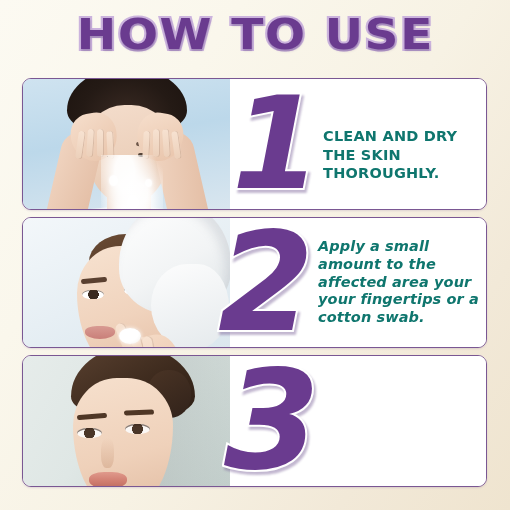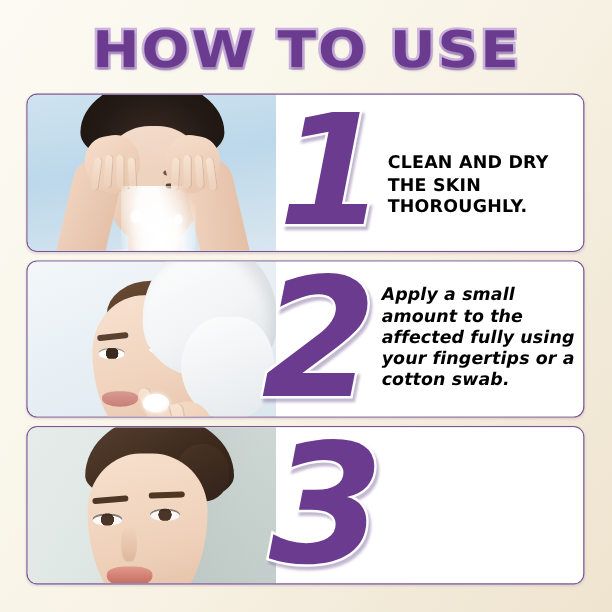--- a/index.html
+++ b/index.html
@@ -19,21 +19,21 @@
         #f2e9d8 80%,
         #efe4cf 100%);
     position:relative;
   }
 
   
   .title-wrap {
     position:absolute;
     top:14px; left:0; right:0;
     height:56px;
-    display:flex; align-items:center; justify-content:center;
+    display:flex; justify-content:center;
   }
   .title {
     font-family:"DejaVu Sans", sans-serif;
     font-weight:bold;
     font-size:42px;
     letter-spacing:1.5px;
     color:#6a3b8f;
     line-height:1;
     -webkit-text-stroke:4px #cbb3dd;
     paint-order:stroke fill;
@@ -283,21 +283,21 @@
     paint-order:stroke fill;
     filter:drop-shadow(2px 3px 1px rgba(120,95,150,.45));
     user-select:none;
   }
   .num-1 { font-size:128px; margin-left:-2px; margin-right:2px; }
   .num-2 { font-size:138px; margin-left:-16px; margin-right:4px; }
   .num-3 { font-size:138px; margin-left:-10px; margin-right:4px; }
 
   .step-text {
     font-family:"DejaVu Sans", sans-serif;
-    color:#000000;
+    color:#0f766e;
   }
   .step-text.caps {
     font-weight:bold;
     font-size:14.5px;
     line-height:1.28;
     letter-spacing:.2px;
     text-transform:uppercase;
   }
   .step-text.sentence {
     font-weight:bold;
@@ -368,21 +368,21 @@
       <div class="p2-towel"></div>
       <div class="p2-towel2"></div>
       <div class="p2-hand"></div>
       <div class="p2-fing" style="left:98px;top:104px;transform:rotate(-22deg);"></div>
       <div class="p2-fing" style="left:110px;top:110px;transform:rotate(-16deg);"></div>
       <div class="p2-fing" style="left:122px;top:118px;transform:rotate(-10deg);"></div>
       <div class="p2-cream"></div>
     </div>
     <div class="content">
       <div class="num num-2">2</div>
-      <div class="step-text sentence step-2-text">Apply a small amount to the affected fully using your fingertips or a cotton swab.</div>
+      <div class="step-text sentence step-2-text">Apply a small amount to the affected area your your fingertips or a cotton swab.</div>
     </div>
   </div>
 
   <div class="panel">
     <div class="photo">
       <div class="p3-bg"></div>
       <div class="p3-shadow"></div>
 
       <div class="p3-hair"></div>
       <div class="p3-bun"></div>

